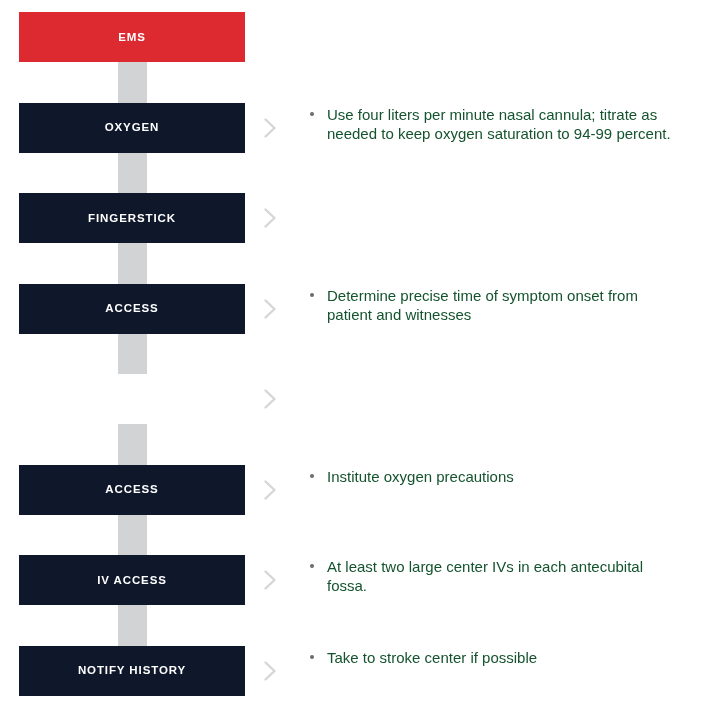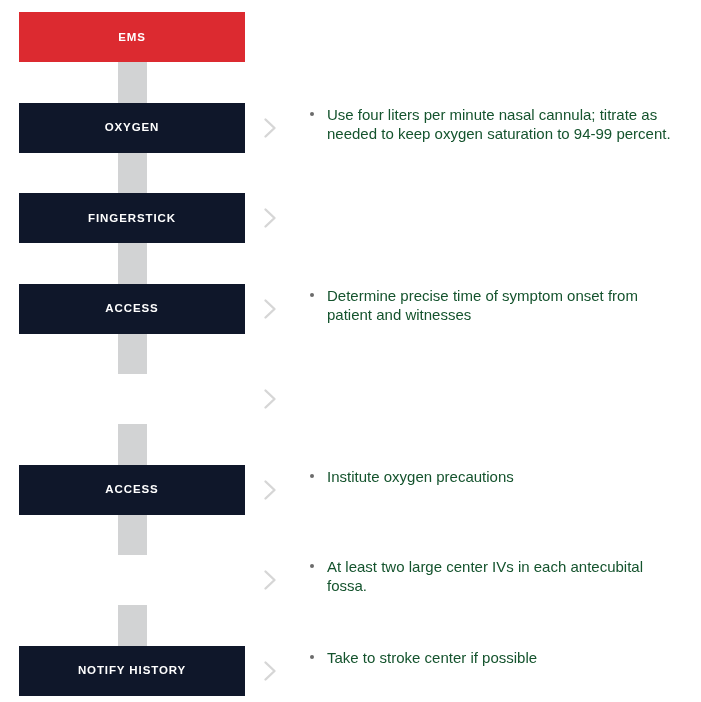--- a/index.html
+++ b/index.html
@@ -182,20 +182,23 @@
       </span>
       <div class="detail">
         <div class="detail-item">
           <span class="bullet-dot"></span>
           <span class="detail-text">Institute oxygen precautions</span>
         </div>
       </div>
     </div>
     <div class="connector" style="top: 514.5px; height: 40.5px;"></div>
     <div class="row" style="top: 555px;">
+      <div class="stage-box green">
+        <span class="stage-label">IV ACCESS</span>
+      </div>
       <span class="chevron">
         <svg viewBox="0 0 28 28" xmlns="http://www.w3.org/2000/svg">
           <path d="M9.5 5.5 L18.5 14 L9.5 22.5" fill="none" stroke="#d6d6d6" stroke-width="2.4" stroke-linecap="round" stroke-linejoin="round"></path>
         </svg>
       </span>
       <div class="detail">
         <div class="detail-item">
           <span class="bullet-dot"></span>
           <span class="detail-text">At least two large center IVs in each antecubital fossa.</span>
         </div>

